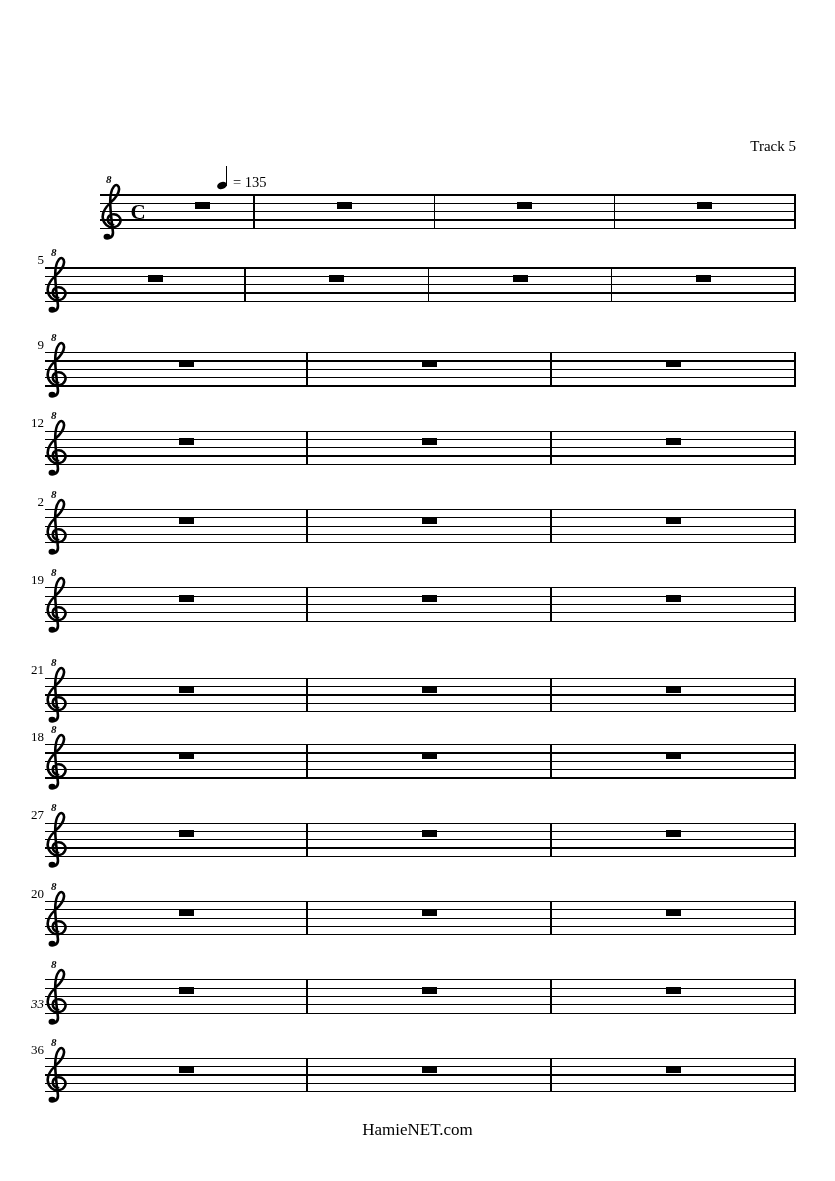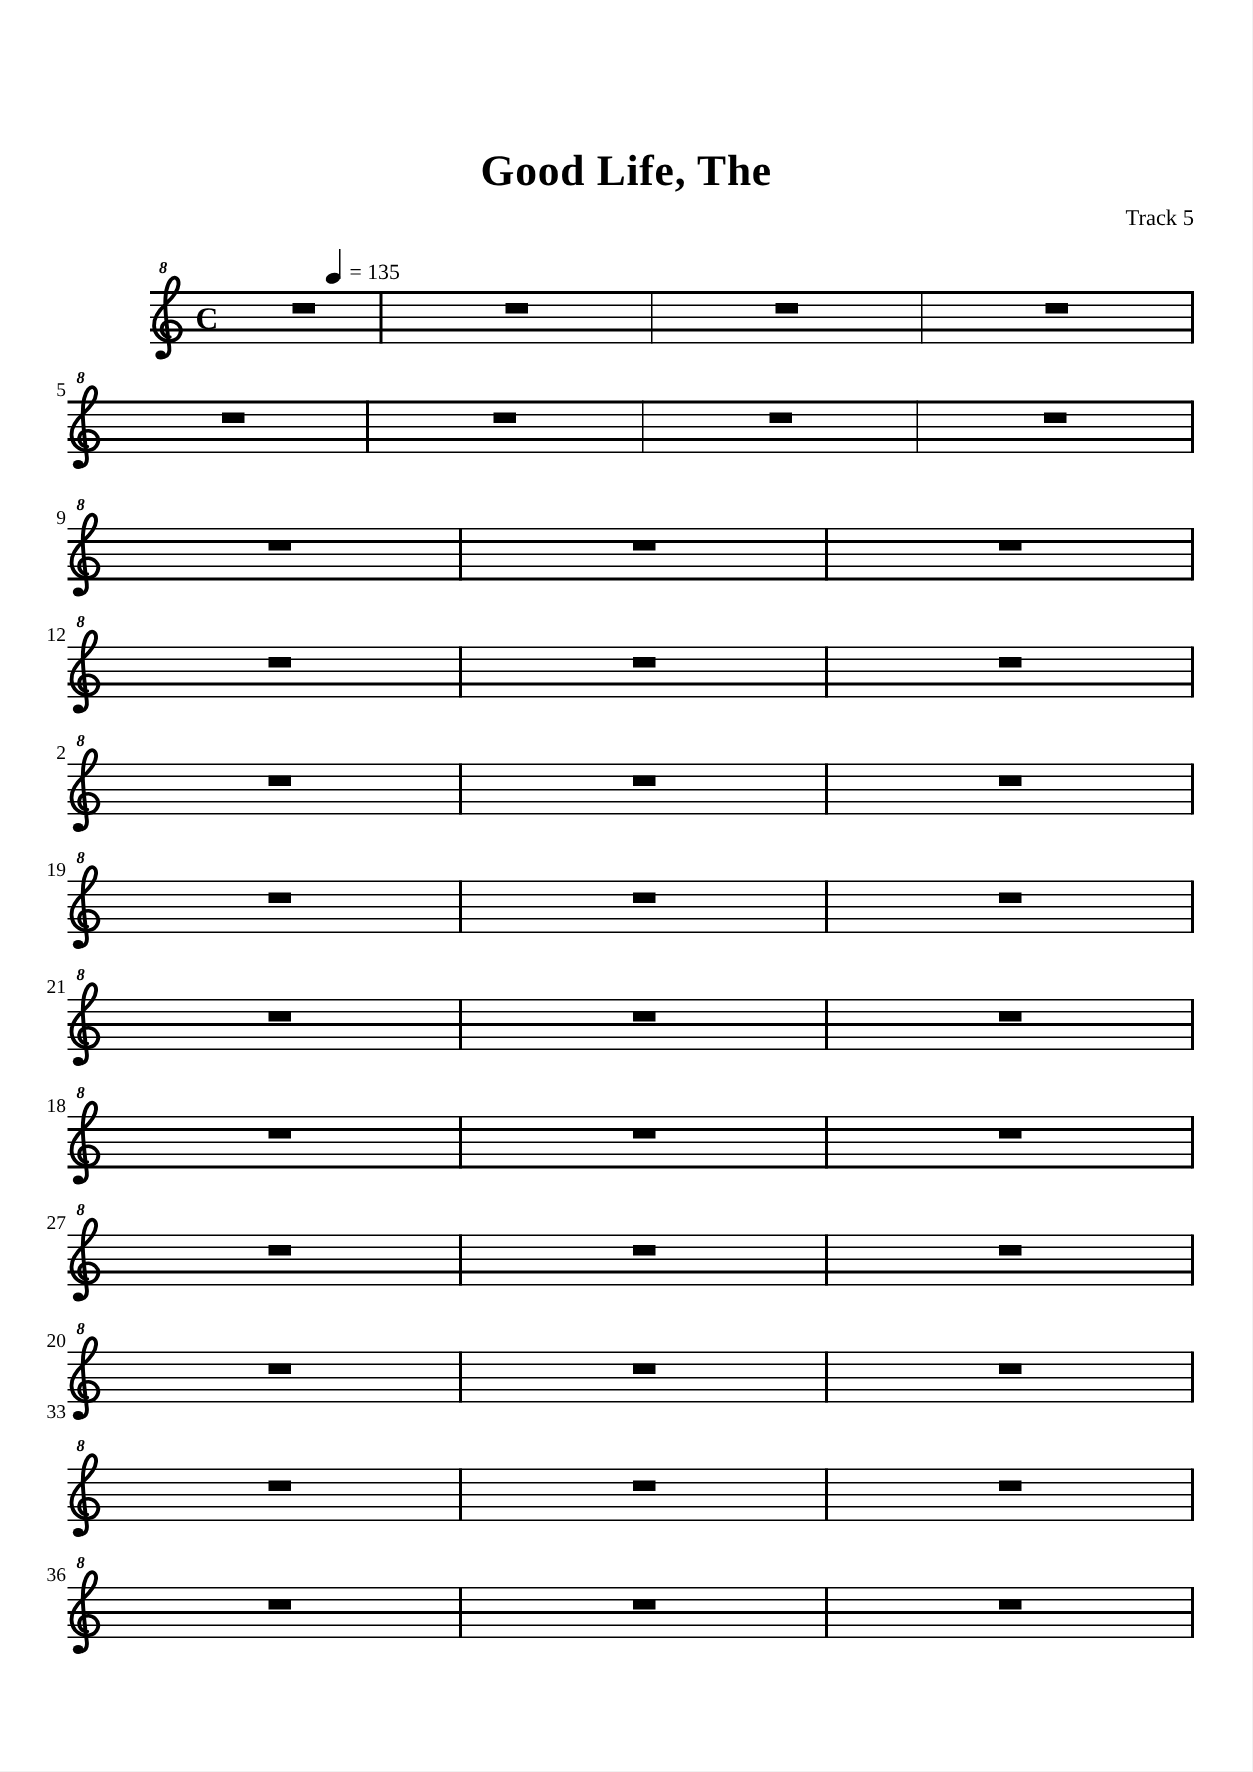--- a/index.html
+++ b/index.html
@@ -55,21 +55,20 @@
   }
   .tempo .text{
     position:absolute;left:16px;top:9px;white-space:nowrap;
     font-size:14.5px;line-height:14.5px;
   }
 </style>
 </head>
 <body>
 
 <div class="page" style="--paper: #ffffff; --ink: #000000;">
-  <h1 class="title">Good Life, The</h1>
   <div class="track">Track 5</div>
   <div class="score">
       <div class="system" style="position: absolute; inset: 0px;">
         <div class="staff-line" style="left: 100px; width: 695px; top: 194.4px;"></div>
         <div class="staff-line" style="left: 100px; width: 695px; top: 202.733px;"></div>
         <div class="staff-line" style="left: 100px; width: 695px; top: 211.066px;"></div>
         <div class="staff-line" style="left: 100px; width: 695px; top: 219.399px;"></div>
         <div class="staff-line" style="left: 100px; width: 695px; top: 227.732px;"></div>
         <div class="ottava" style="left: 106px; top: 174px;">8</div>
         <div class="clef" style="left: 99px; top: 183px;"><svg viewBox="0 0 40 100" width="100%" height="100%" preserveAspectRatio="none">
@@ -181,21 +180,21 @@
             <path d="M 16.5 91.5 C 20.5 90 22 86 21.3 80.5 C 20 69 17.8 50 17.3 36 C 17 26 18.3 12 22.8 6 C 27 0.8 31.3 4.5 30.8 11 C 30.2 19 24.5 26 18 32.5 C 10 40.5 5.2 48 5.7 57 C 6.3 68 14.5 75.2 23.5 73.6 C 32.5 72 36 61.5 30.3 55.4 C 24.7 49.4 14.6 51.8 13.6 59.4 C 12.9 64.9 16.6 69.6 21.8 69.4" fill="none" stroke="currentColor" stroke-width="4" stroke-linecap="round"></path>
             <ellipse cx="12.5" cy="89.5" rx="5.5" ry="5" fill="currentColor"></ellipse>
           </svg></div>
         <div class="barline" style="left: 306.2px; top: 587.3px; height: 34.532px;"></div>
         <div class="barline" style="left: 550.2px; top: 587.3px; height: 34.532px;"></div>
         <div class="barline" style="left: 794.2px; top: 587.3px; height: 34.532px;"></div>
         <div class="rest" style="left: 178.5px; top: 595.233px;"></div>
         <div class="rest" style="left: 421.5px; top: 595.233px;"></div>
         <div class="rest" style="left: 665.5px; top: 595.233px;"></div>
       </div>
-      <div class="system" style="position: absolute; inset: 0px;">
+      <div class="system" style="position: absolute; inset: 0px; margin-top: 12px;">
         <div class="staff-line" style="left: 45px; width: 750px; top: 665.7px;"></div>
         <div class="staff-line" style="left: 45px; width: 750px; top: 674.033px;"></div>
         <div class="staff-line" style="left: 45px; width: 750px; top: 682.366px;"></div>
         <div class="staff-line" style="left: 45px; width: 750px; top: 690.699px;"></div>
         <div class="staff-line" style="left: 45px; width: 750px; top: 699.032px;"></div>
         <div class="mnum" style="left: 11px; top: 651.3px; width: 33px;">21</div>
         <div class="ottava" style="left: 51px; top: 645.3px;">8</div>
         <div class="clef" style="left: 44px; top: 654.3px;"><svg viewBox="0 0 40 100" width="100%" height="100%" preserveAspectRatio="none">
             <path d="M 16.5 91.5 C 20.5 90 22 86 21.3 80.5 C 20 69 17.8 50 17.3 36 C 17 26 18.3 12 22.8 6 C 27 0.8 31.3 4.5 30.8 11 C 30.2 19 24.5 26 18 32.5 C 10 40.5 5.2 48 5.7 57 C 6.3 68 14.5 75.2 23.5 73.6 C 32.5 72 36 61.5 30.3 55.4 C 24.7 49.4 14.6 51.8 13.6 59.4 C 12.9 64.9 16.6 69.6 21.8 69.4" fill="none" stroke="currentColor" stroke-width="4" stroke-linecap="round"></path>
             <ellipse cx="12.5" cy="89.5" rx="5.5" ry="5" fill="currentColor"></ellipse>
@@ -263,21 +262,21 @@
         <div class="rest" style="left: 178.5px; top: 908.833px;"></div>
         <div class="rest" style="left: 421.5px; top: 908.833px;"></div>
         <div class="rest" style="left: 665.5px; top: 908.833px;"></div>
       </div>
       <div class="system" style="position: absolute; inset: 0px;">
         <div class="staff-line" style="left: 45px; width: 750px; top: 979.3px;"></div>
         <div class="staff-line" style="left: 45px; width: 750px; top: 987.633px;"></div>
         <div class="staff-line" style="left: 45px; width: 750px; top: 995.966px;"></div>
         <div class="staff-line" style="left: 45px; width: 750px; top: 1004.3px;"></div>
         <div class="staff-line" style="left: 45px; width: 750px; top: 1012.63px;"></div>
-        <div class="mnum" style="left: 11px; top: 934px; width: 33px;">33</div>
+        <div class="mnum" style="left: 11px; top: 997px; width: 33px; font-style: italic;">33</div>
         <div class="ottava" style="left: 51px; top: 958.9px;">8</div>
         <div class="clef" style="left: 44px; top: 967.9px;"><svg viewBox="0 0 40 100" width="100%" height="100%" preserveAspectRatio="none">
             <path d="M 16.5 91.5 C 20.5 90 22 86 21.3 80.5 C 20 69 17.8 50 17.3 36 C 17 26 18.3 12 22.8 6 C 27 0.8 31.3 4.5 30.8 11 C 30.2 19 24.5 26 18 32.5 C 10 40.5 5.2 48 5.7 57 C 6.3 68 14.5 75.2 23.5 73.6 C 32.5 72 36 61.5 30.3 55.4 C 24.7 49.4 14.6 51.8 13.6 59.4 C 12.9 64.9 16.6 69.6 21.8 69.4" fill="none" stroke="currentColor" stroke-width="4" stroke-linecap="round"></path>
             <ellipse cx="12.5" cy="89.5" rx="5.5" ry="5" fill="currentColor"></ellipse>
           </svg></div>
         <div class="barline" style="left: 306.2px; top: 979.3px; height: 34.532px;"></div>
         <div class="barline" style="left: 550.2px; top: 979.3px; height: 34.532px;"></div>
         <div class="barline" style="left: 794.2px; top: 979.3px; height: 34.532px;"></div>
         <div class="rest" style="left: 178.5px; top: 987.233px;"></div>
         <div class="rest" style="left: 421.5px; top: 987.233px;"></div>
@@ -296,13 +295,14 @@
             <ellipse cx="12.5" cy="89.5" rx="5.5" ry="5" fill="currentColor"></ellipse>
           </svg></div>
         <div class="barline" style="left: 306.2px; top: 1057.7px; height: 34.532px;"></div>
         <div class="barline" style="left: 550.2px; top: 1057.7px; height: 34.532px;"></div>
         <div class="barline final" style="left: 794.2px; top: 1057.7px; height: 34.532px;"></div>
         <div class="rest" style="left: 178.5px; top: 1065.63px;"></div>
         <div class="rest" style="left: 421.5px; top: 1065.63px;"></div>
         <div class="rest" style="left: 665.5px; top: 1065.63px;"></div>
       </div>
     </div>
+  <div class="footer">HamieNET.com</div>
 </div>
 
 </body></html>

